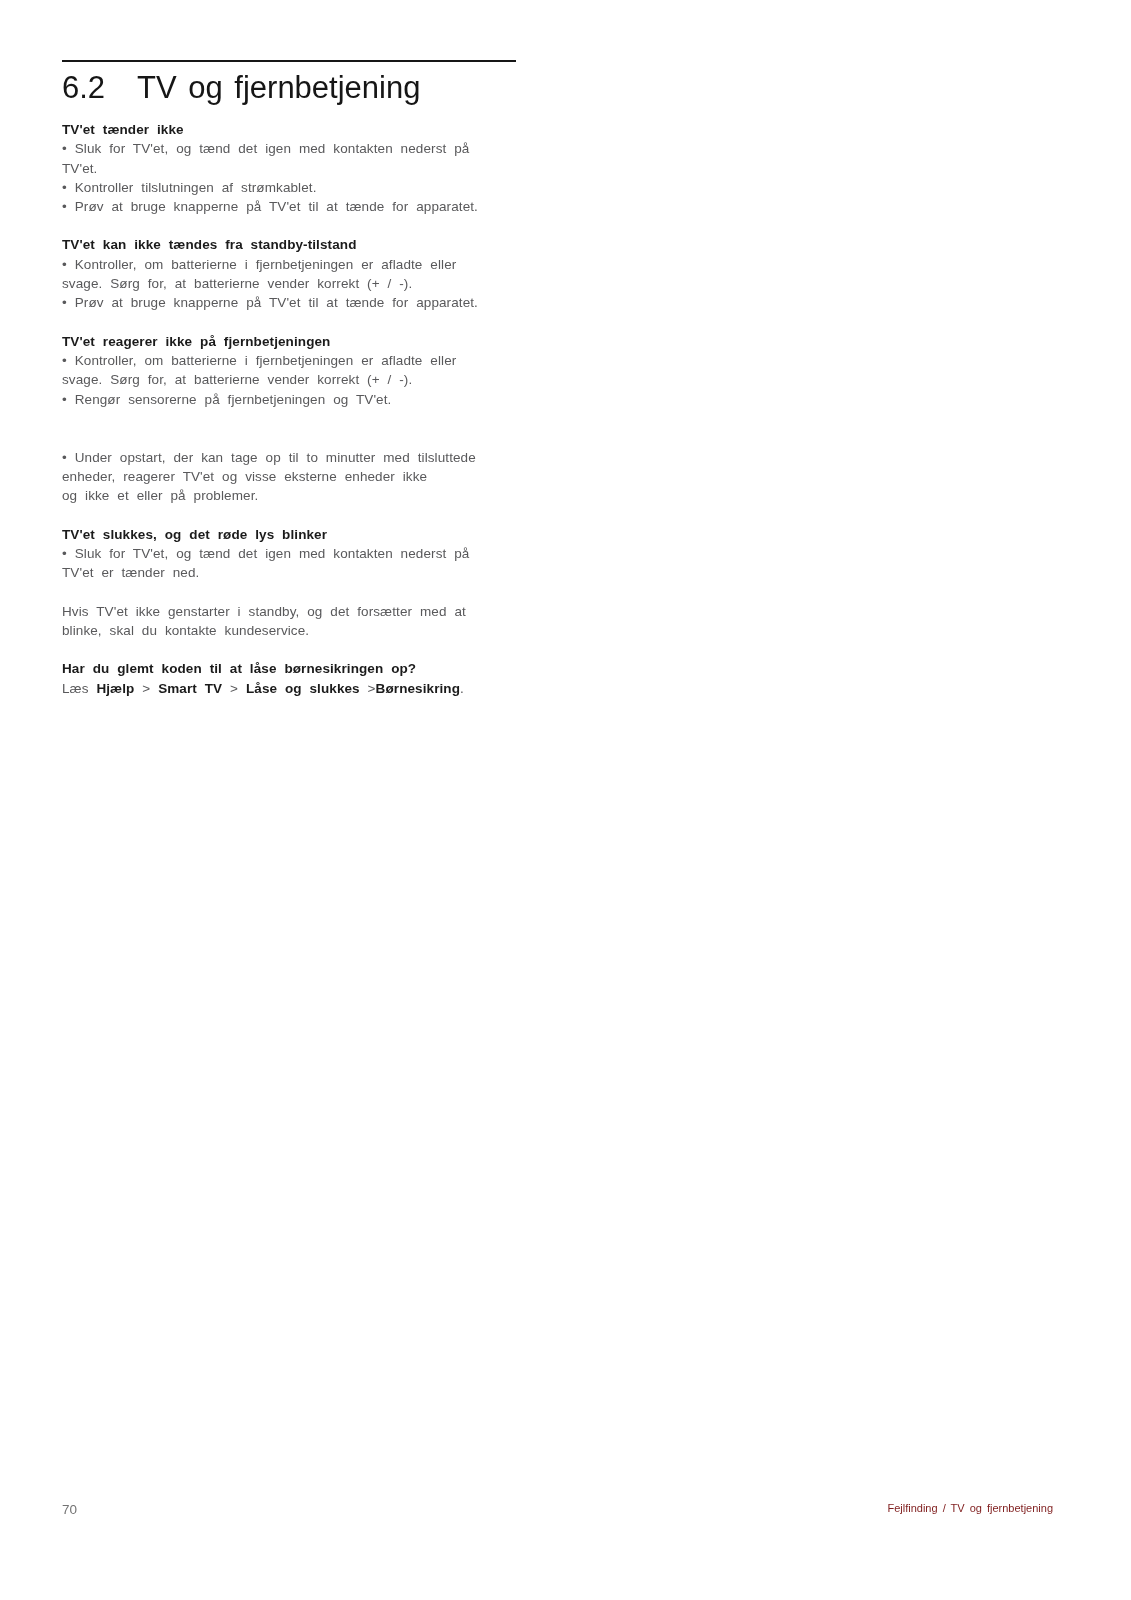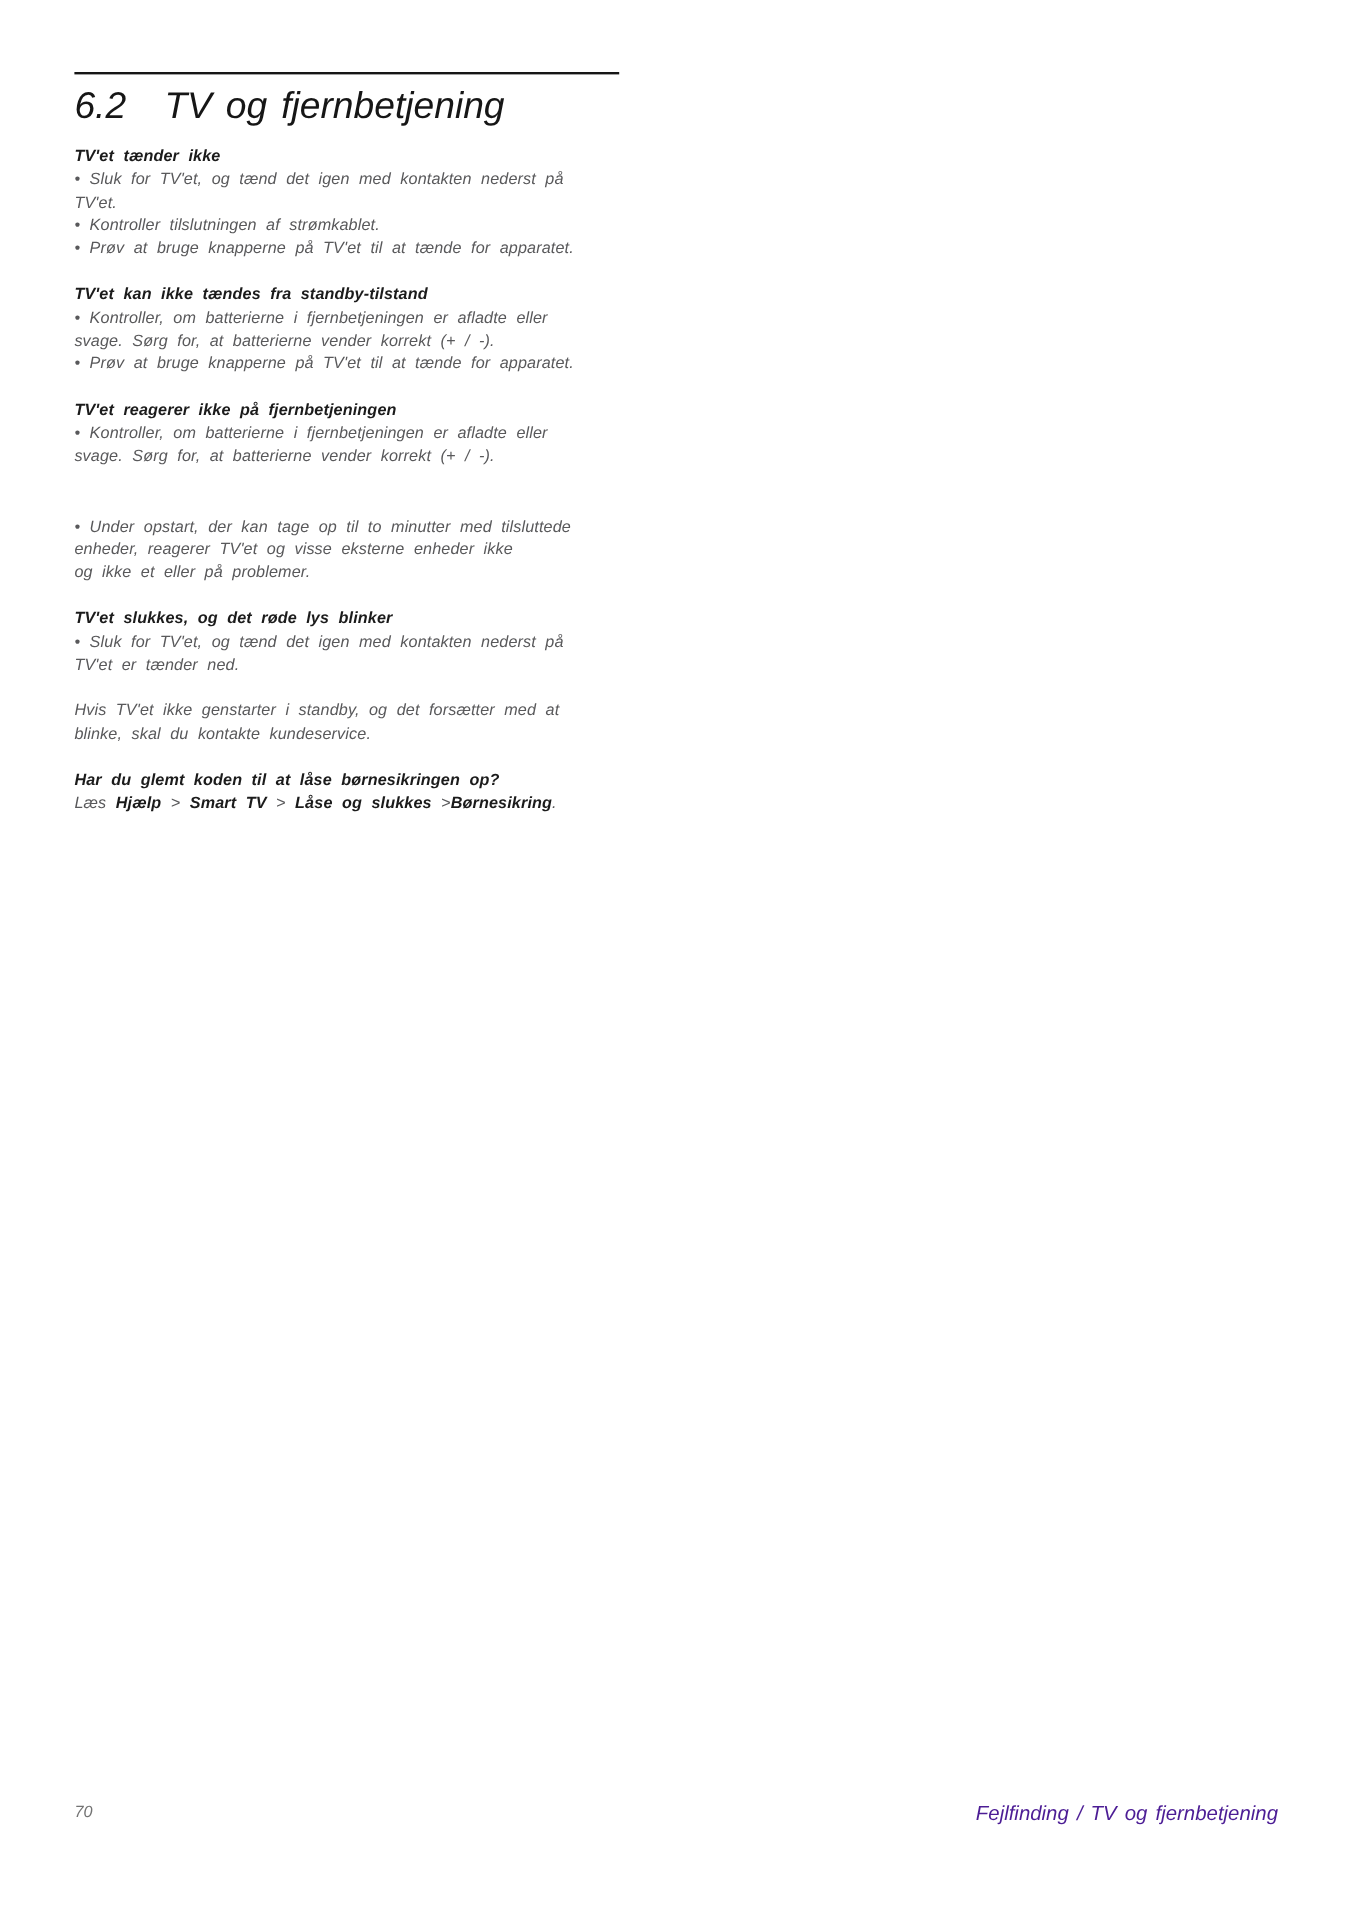--- a/index.html
+++ b/index.html
@@ -3,21 +3,20 @@
 <meta charset="utf-8">
 <style>
   html, body { margin: 0; padding: 0; background: #ffffff; }
   .page {
     position: relative;
     width: 1131px;
     height: 1600px;
     background: #ffffff;
     font-family: "Liberation Sans", sans-serif;
     overflow: hidden;
-    font-style: italic;
   }
   .content {
     position: absolute;
     left: 62px;
     top: 60px;
     width: 456px;
   }
   .rule {
     height: 0;
     border-top: 2px solid #161616;
@@ -58,24 +57,24 @@
   }
   .footer-left {
     position: absolute;
     left: 62px;
     top: 1502px;
     font-size: 13.5px;
     color: #737373;
   }
   .footer-right {
     position: absolute;
-    right: 66px;
+    right: 78px;
     top: 1502px;
-    font-size: 17px;
-    color: #4c1d95;
+    font-size: 11px;
+    color: #7f1d1d;
     word-spacing: 2px;
   }
 </style>
 </head>
 <body>
 
 <div class="page">
 
   <div class="content">
 
@@ -97,20 +96,21 @@
         <div class="heading">TV'et kan ikke tændes fra standby-tilstand</div>
         <div class="line">• Kontroller, om batterierne i fjernbetjeningen er afladte eller</div>
         <div class="line">svage. Sørg for, at batterierne vender korrekt (+ / -).</div>
         <div class="line">• Prøv at bruge knapperne på TV'et til at tænde for apparatet.</div>
       </div>
 
       <div class="block">
         <div class="heading">TV'et reagerer ikke på fjernbetjeningen</div>
         <div class="line">• Kontroller, om batterierne i fjernbetjeningen er afladte eller</div>
         <div class="line">svage. Sørg for, at batterierne vender korrekt (+ / -).</div>
+        <div class="line">• Rengør sensorerne på fjernbetjeningen og TV'et.</div>
       </div>
 
       <div class="block gap2">
         <div class="line">• Under opstart, der kan tage op til to minutter med tilsluttede</div>
         <div class="line">enheder, reagerer TV'et og visse eksterne enheder ikke</div>
         <div class="line">og ikke et eller på problemer.</div>
       </div>
 
       <div class="block">
         <div class="heading">TV'et slukkes, og det røde lys blinker</div>

